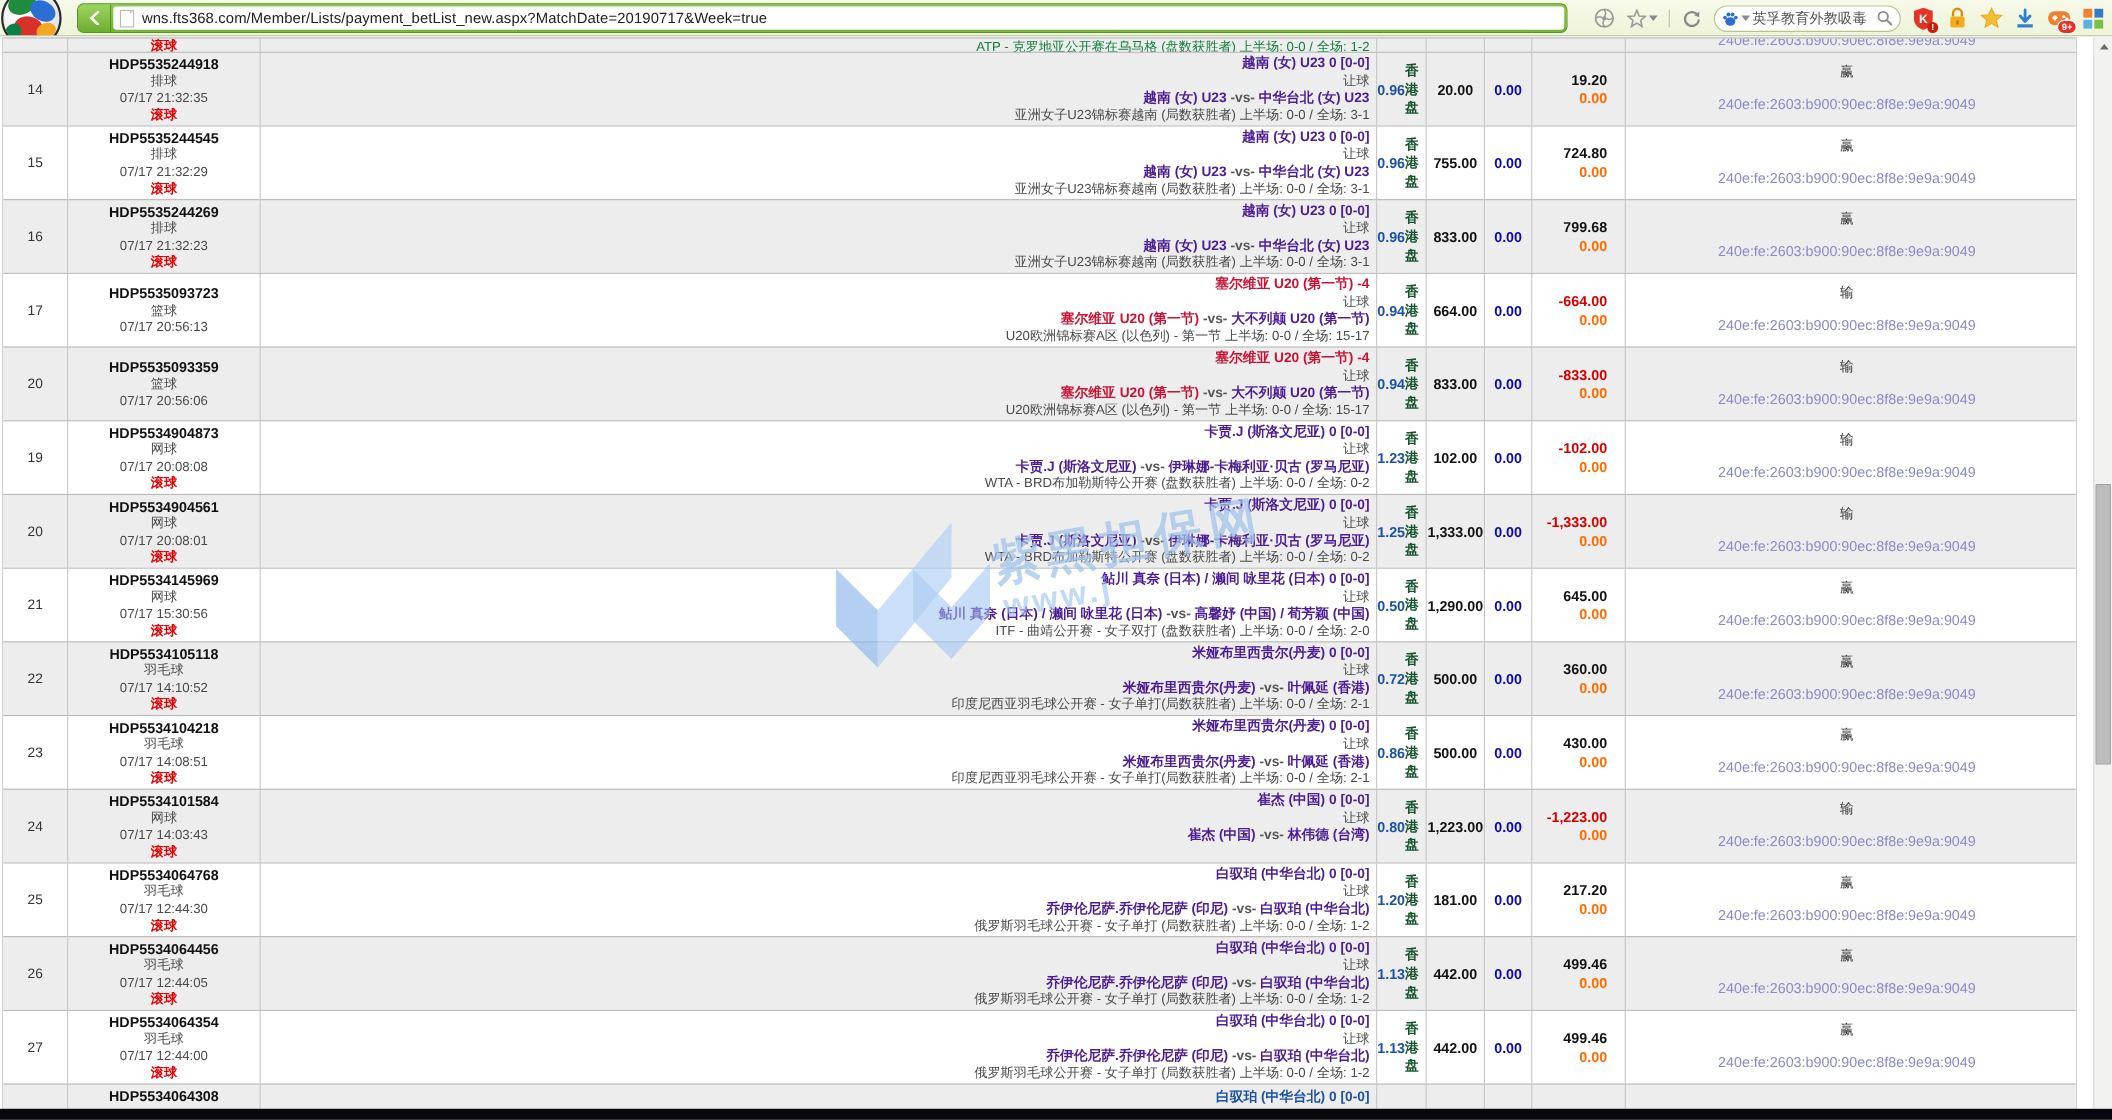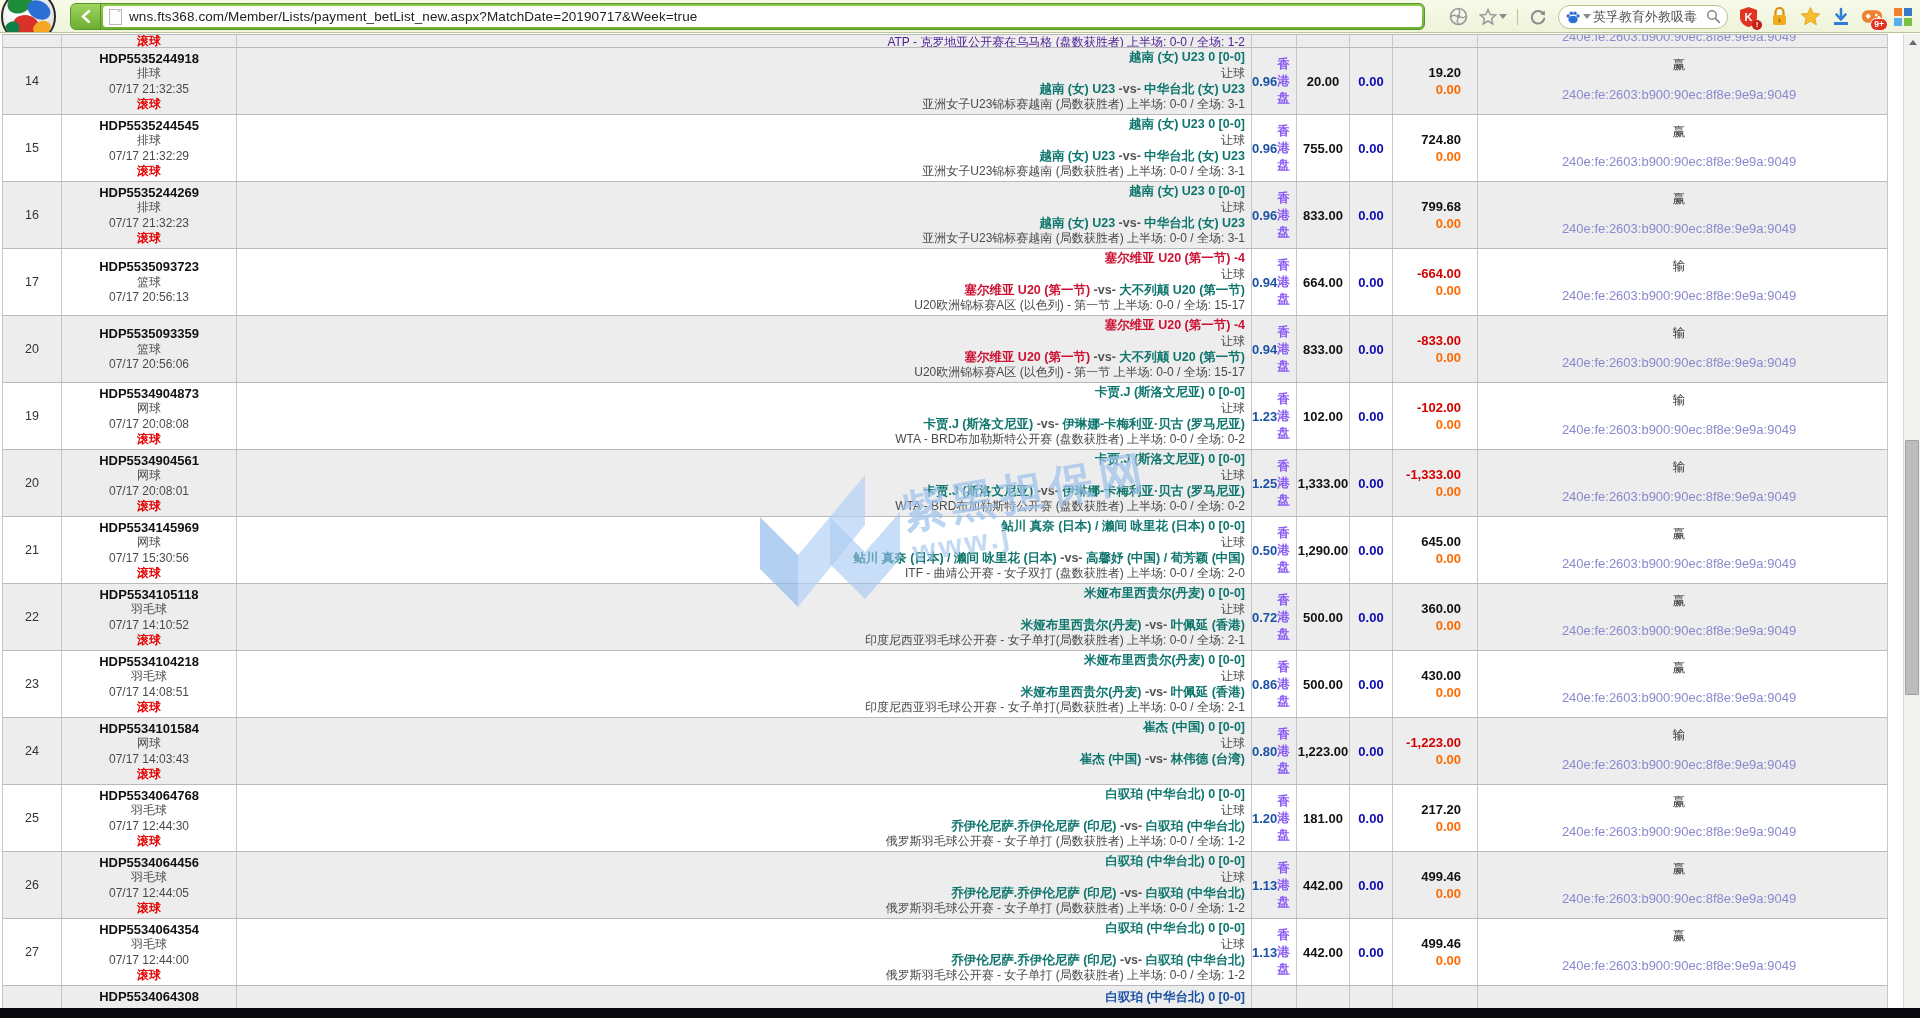--- a/index.html
+++ b/index.html
@@ -64,38 +64,38 @@
   .cid   { display:flex; flex-direction:column; align-items:center; justify-content:center; line-height:15.5px; padding-top:1px; }
   .bid   { font-weight:bold; font-size:13px; color:#111; }
   .sport, .btime { font-size:12px; color:#4a4a4a; }
   .live  { font-size:12px; font-weight:bold; color:#e60000; }
   .cmatch { text-align:right; padding:2px 6px 0 4px; line-height:15.8px; }
   .sel    { font-size:12.5px; font-weight:bold; }
   .ht     { font-size:12px; color:#4a4a4a; }
   .vsline { font-size:12.5px; font-weight:bold; }
   .vs     { color:#555; font-weight:bold; }
   .lg     { font-size:12px; color:#4a4a4a; }
-  .c-blue { color:#0f766e; }
+  .c-blue { color:#4c1d95; }
   .c-red  { color:#cc1133; }
   .codds  { display:flex; flex-direction:row; align-items:center; justify-content:center; line-height:17px; }
   .ov     { font-size:13px; font-weight:bold; color:#1b52a5; }
-  .mk     { font-size:12.5px; font-weight:bold; color:#8b5cf6; }
+  .mk     { font-size:12.5px; font-weight:bold; color:#14532d; }
   .camt   { display:flex; align-items:center; justify-content:center; font-size:13px; font-weight:bold; color:#111; }
   .ccom   { display:flex; align-items:center; justify-content:center; font-size:13px; font-weight:bold; color:#0a0ab0; }
   .cwin   { display:flex; flex-direction:column; align-items:flex-end; justify-content:center; padding-right:16px; line-height:17px; }
   .wmain  { font-size:13px; font-weight:bold; }
   .r-pos  { color:#111; }
   .r-neg  { color:#d40000; }
   .wsub   { font-size:13px; font-weight:bold; color:#ff6a00; }
   .cst    { text-align:center; }
   .outcome{ margin-top:9px; font-size:12.5px; color:#333; }
   .ip     { margin-top:13px; font-size:13px; color:#8989cd; }
 
   .strip-live  { position:absolute; right:0; left:0; top:-2px; text-align:center; font-size:12px; font-weight:bold; color:#e60000; }
-  .strip-lg    { position:absolute; right:6px; top:-1px; font-size:12px; color:#4c1d95; }
+  .strip-lg    { position:absolute; right:6px; top:-1px; font-size:12px; color:#15803d; }
   .strip-ip    { position:absolute; left:0; right:0; top:-6px; text-align:center; font-size:13px; color:#8989cd; }
   .last-id     { padding-top:3px; text-align:center; font-weight:bold; font-size:13px; color:#111; }
   .last-sel    { padding:3px 6px 0 0; text-align:right; font-size:12.5px; font-weight:bold; color:#1b52a5; }
 
   
   .sbar { position:absolute; right:0; top:34px; width:17px; height:974px; background:#f2f2f0; border-left:1px solid #d8d8d8; z-index:30; }
   .sarrow { width:17px; height:17px; background:#f2f2f0; display:flex; align-items:center; justify-content:center; cursor:pointer; }
   .tri-up { width:0; height:0; border-left:4px solid transparent; border-right:4px solid transparent; border-bottom:5px solid #6a6a6a; }
   .sthumb { position:absolute; left:1px; top:406px; width:14px; height:255px; background:#bdbdbd; border:1px solid #a2a2a2; border-radius:1px; cursor:grab; }
 

